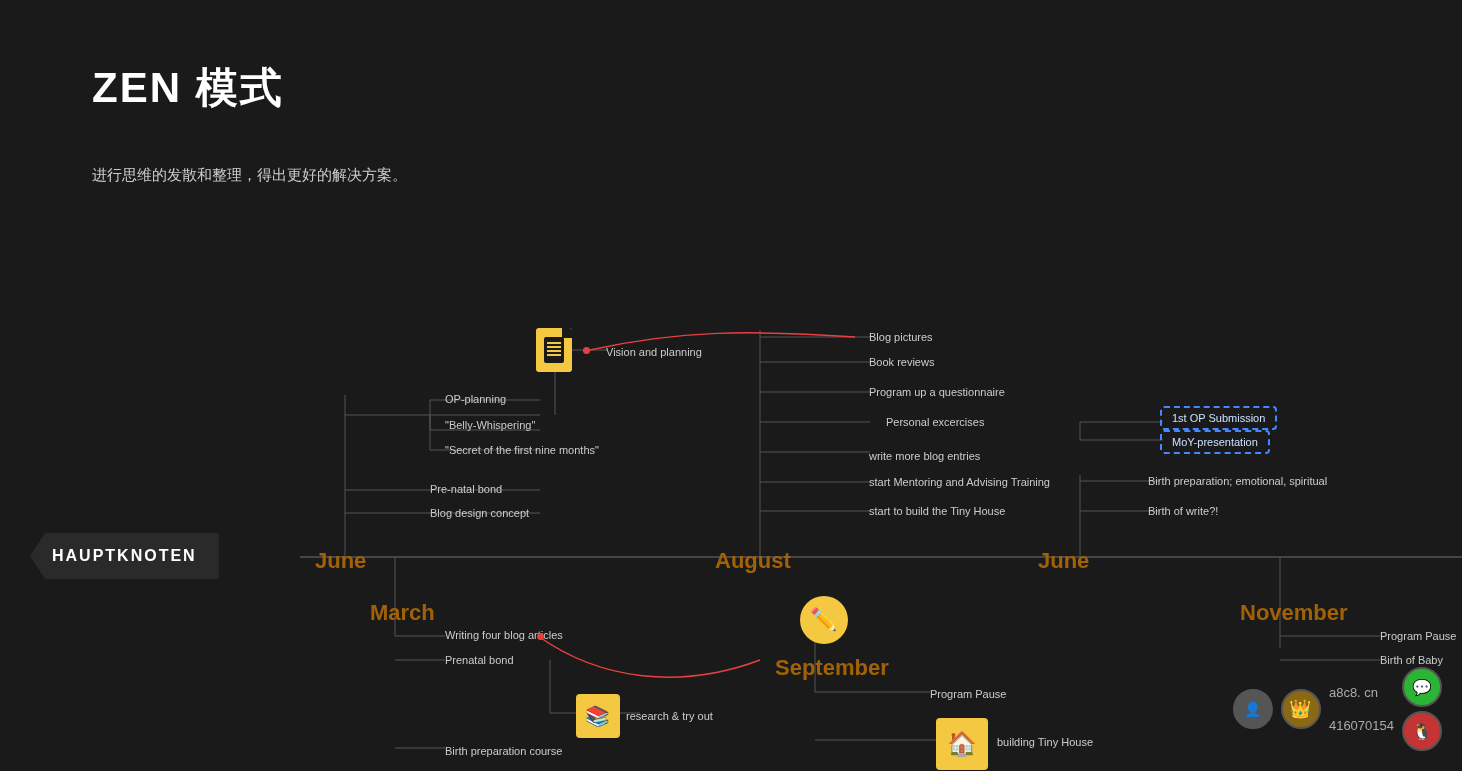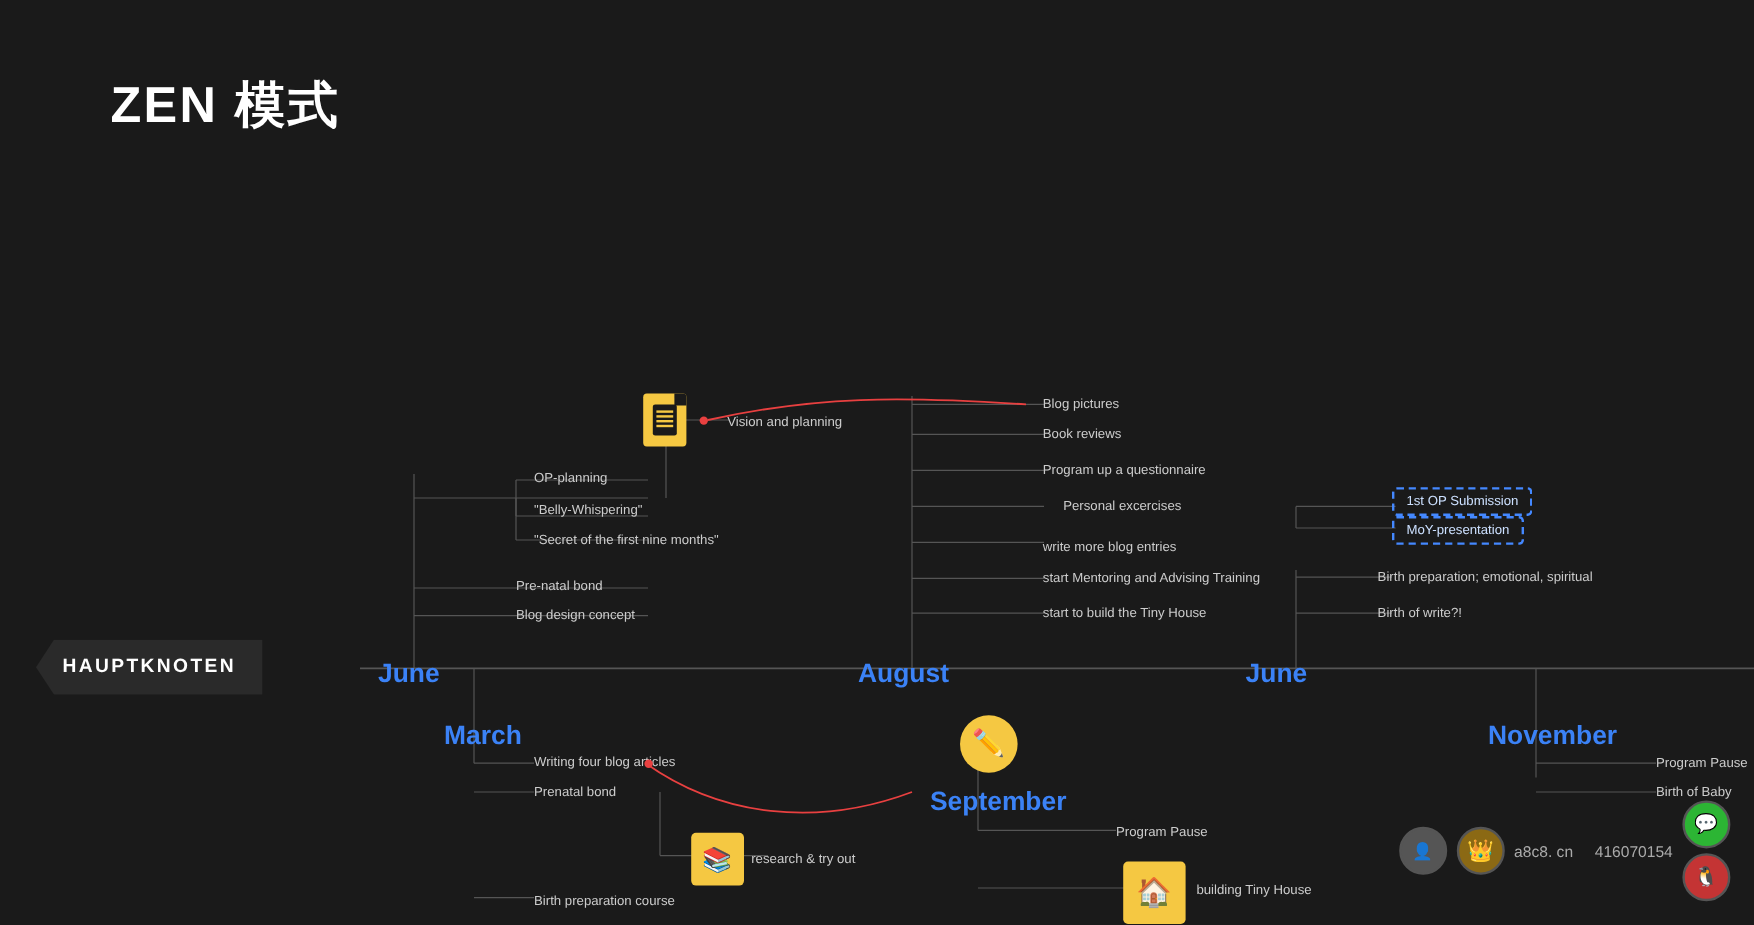--- a/index.html
+++ b/index.html
@@ -59,21 +59,21 @@
       letter-spacing: 2px;
       white-space: nowrap;
       z-index: 5;
     }
 
     
     .month-label {
       position: absolute;
       font-size: 22px;
       font-weight: bold;
-      color: #3b82f6;
+      color: #a16207;
       z-index: 5;
     }
 
     
     .topic {
       position: absolute;
       font-size: 11px;
       color: #cccccc;
       white-space: nowrap;
       z-index: 5;
@@ -220,20 +220,21 @@
       z-index: 6;
     }
   </style>
 </head>
 <body>
 
 <div class="header">
   <h1>ZEN 模式</h1>
   <p>
     <br>
+    <span>进行思维的发散和整理，得出更好的解决方案。</span>
   </p>
 </div>
 
 <svg class="lines-svg">
 
   <line x1="300" y1="557" x2="1462" y2="557" stroke="#555" stroke-width="1.5"></line>
 
   <line x1="345" y1="557" x2="345" y2="395" stroke="#555" stroke-width="1"></line>
   <line x1="345" y1="415" x2="540" y2="415" stroke="#555" stroke-width="1"></line>
   <line x1="430" y1="415" x2="430" y2="400" stroke="#555" stroke-width="1"></line>
@@ -351,21 +352,21 @@
 <div class="topic" style="left: 626px; top: 710px;">research &amp; try out</div>
 <div class="topic" style="left: 445px; top: 745px;">Birth preparation course</div>
 <div class="topic" style="left: 930px; top: 688px;">Program Pause</div>
 <div class="topic" style="left: 997px; top: 736px;">building Tiny House</div>
 <div class="topic" style="left: 1380px; top: 630px;">Program Pause</div>
 <div class="topic" style="left: 1380px; top: 654px;">Birth of Baby</div>
 
 <div class="bottom-icons">
   <div class="avatar-circle" style="background: #555; font-size: 14px;">👤</div>
   <div class="avatar-circle" style="background: #8B6914; font-size: 18px;">👑</div>
-  <div style="display: flex; flex-direction: row; gap: 18px;">
+  <div style="display: flex; flex-direction: column; gap: 18px;">
     <span class="side-text">a8c8. cn</span>
     <span class="side-text">416070154</span>
   </div>
   <div style="display: flex; flex-direction: column; gap: 4px;">
     <div class="avatar-circle green-icon" style="font-size: 16px;">💬</div>
     <div class="avatar-circle red-icon" style="font-size: 16px;">🐧</div>
   </div>
 </div>
 
 </body></html>

